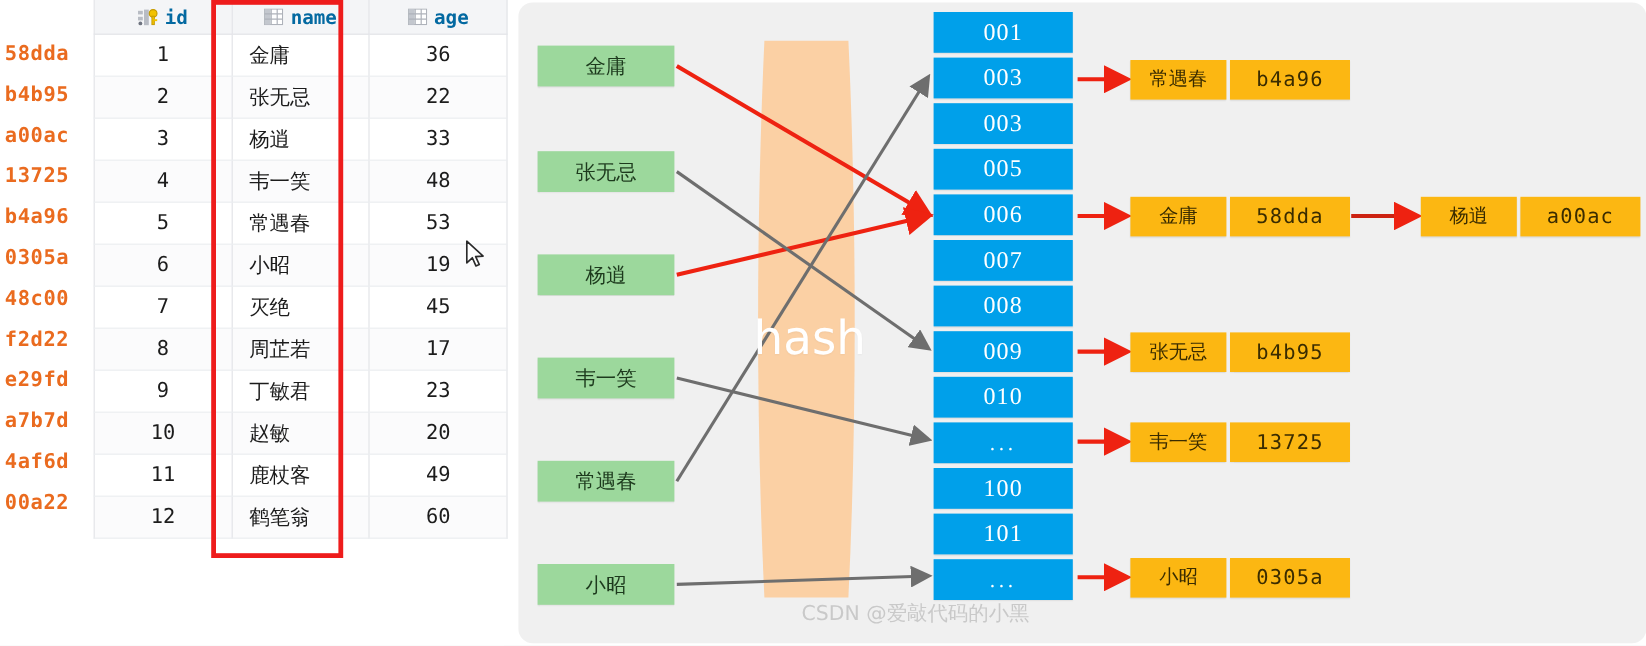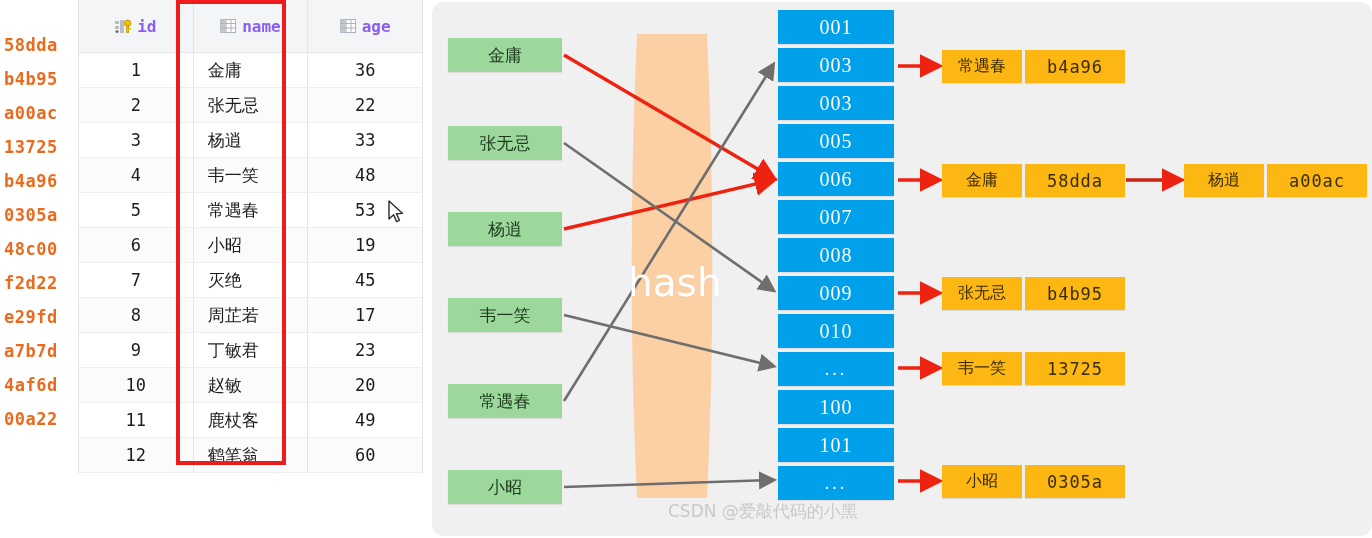--- a/index.html
+++ b/index.html
@@ -29,23 +29,23 @@
     position:absolute;left:78px;top:0;width:345px;
     border-collapse:collapse;
     background:#ffffff;
   }
   #grid table{border-collapse:collapse;width:345px;table-layout:fixed;}
   #grid th{
     height:28px;
     background:#f4f5f7;
     border:1px solid #e3e4e8;
     border-top:none;
-    font-size:16px;font-weight:bold;color:#8b5cf6;
+    font-size:16px;font-weight:bold;color:#0369a1;
     font-family:"DejaVu Sans Mono","Liberation Mono",monospace;
-    padding:12px;
+    padding:0;
     vertical-align:middle;
   }
   #grid td{
     height:34px;
     border:1px solid #eceef1;
     border-left:1px solid #e3e4e8;border-right:1px solid #e3e4e8;
     font-size:17px;color:#1c1c1c;
     font-family:"DejaVu Sans Mono","Liberation Mono",monospace;
     padding:0 10px;
     background:#fff;

